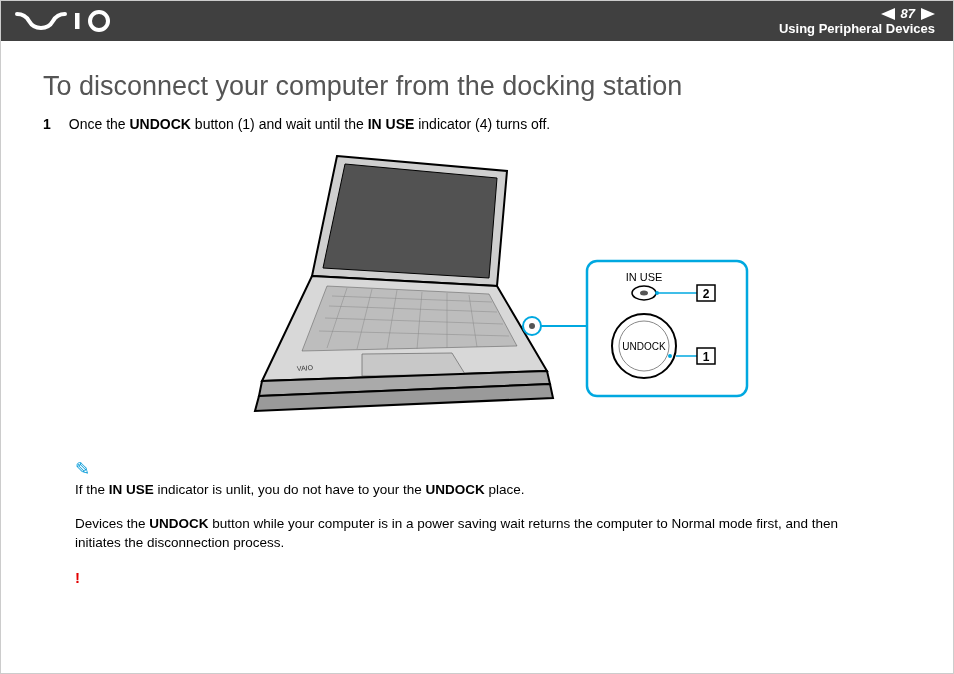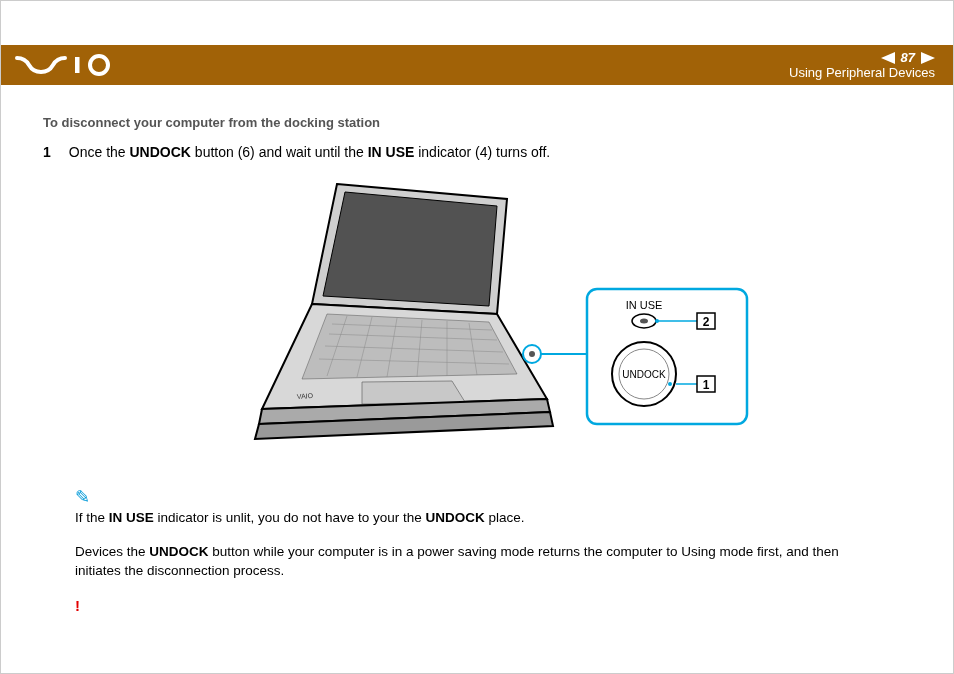--- a/index.html
+++ b/index.html
@@ -5,28 +5,27 @@
   * { margin: 0; padding: 0; box-sizing: border-box; }
   body {
     font-family: Arial, Helvetica, sans-serif;
     background: #fff;
     width: 954px;
     height: 674px;
     position: relative;
     border: 1px solid #ccc;
   }
   .header-bar {
-    background: #a16207;
+    background: #404040;
     color: #fff;
     height: 40px;
     display: flex;
     justify-content: space-between;
     align-items: center;
     padding: 0 18px 0 0;
-    margin-top: 44px;
   }
   .logo-box {
     display: flex;
     align-items: center;
     padding-left: 14px;
   }
   .nav-box {
     text-align: right;
     font-size: 12px;
   }
@@ -35,31 +34,31 @@
     justify-content: flex-end;
     align-items: center;
     gap: 6px;
   }
   .page-num {
     font-style: italic;
     font-weight: bold;
     font-size: 13px;
   }
   .nav-label {
-    font-weight: normal;
+    font-weight: bold;
     font-size: 13px;
   }
   .arrow-svg { display: block; }
   .content {
     padding: 30px 42px 0 42px;
   }
   .section-title {
     font-family: Arial, Helvetica, sans-serif;
-    font-weight: bold;
-    font-size: 13px;
+    font-weight: normal;
+    font-size: 27px;
     color: #555;
     margin-bottom: 14px;
   }
   .step-row {
     display: flex;
     align-items: baseline;
     gap: 18px;
     font-size: 14px;
     color: #000;
     margin-bottom: 14px;
@@ -115,21 +114,21 @@
   </div>
 </div>
 
 <div class="content">
 
   <div class="section-title">To disconnect your computer from the docking station</div>
 
   <div class="step-row">
     <span class="step-num">1</span>
     <span>
-      <span>Once the </span><span class="bold">UNDOCK</span><span> button (6) and wait until the </span><span class="bold">IN USE</span><span> indicator (4) turns off.</span>
+      <span>Once the </span><span class="bold">UNDOCK</span><span> button (1) and wait until the </span><span class="bold">IN USE</span><span> indicator (4) turns off.</span>
     </span>
   </div>
 
   <div class="figure-area">
     <svg width="560" height="280" viewBox="0 0 560 280">
 
       <g>
 
         <path d="M 140 10 L 310 25 L 300 140 L 115 130 Z" fill="#cfcfcf" stroke="#000" stroke-width="2"></path>
         <path d="M 148 18 L 300 32 L 292 132 L 126 122 Z" fill="#525252" stroke="#000" stroke-width="1"></path>
@@ -186,18 +185,18 @@
       <text x="509" y="215" font-size="12" text-anchor="middle" font-weight="bold">1</text>
     </svg>
   </div>
 
   <div class="notes">
     <div class="note-icon">✎</div>
     <div class="note-para">
       <span>If the </span><span class="bold">IN USE</span><span> indicator is unlit, you do not have to your the </span><span class="bold">UNDOCK</span><span> place.</span>
     </div>
     <div class="note-para">
-      <span>Devices the </span><span class="bold">UNDOCK</span><span> button while your computer is in a power saving mode returns the computer to Using mode first, and then initiates the disconnection process.</span>
+      <span>Devices the </span><span class="bold">UNDOCK</span><span> button while your computer is in a power saving wait returns the computer to Normal mode first, and then initiates the disconnection process.</span>
     </div>
     <div class="warn-icon">!</div>
   </div>
 
 </div>
 
 </body></html>

